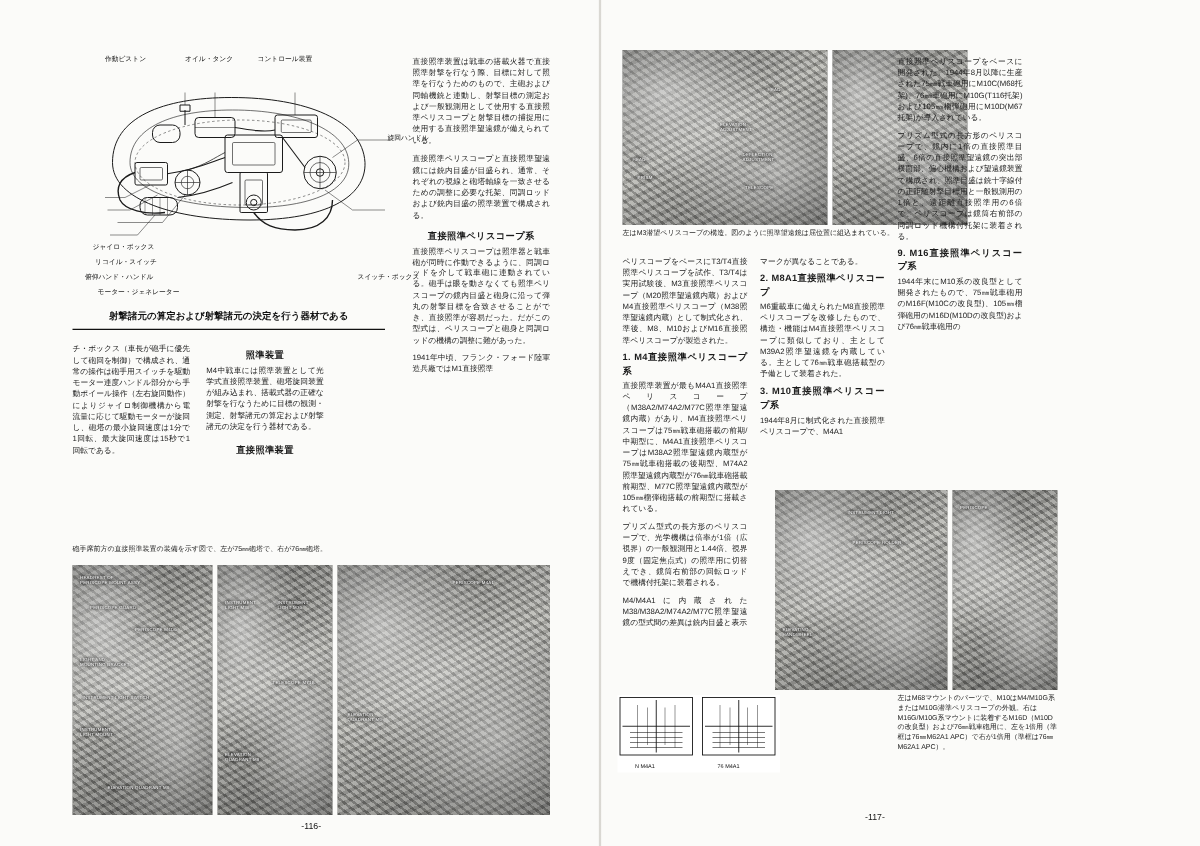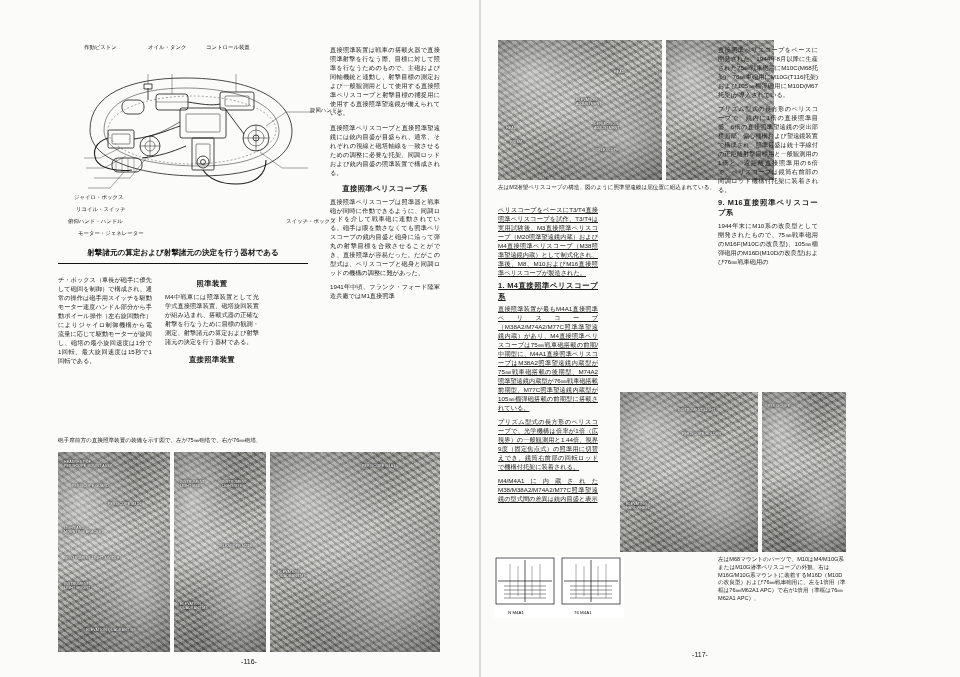--- a/index.html
+++ b/index.html
@@ -162,30 +162,37 @@
       <span class="lbl" style="left:8px;top:86px;">HEAD</span>
       <span class="lbl" style="left:96px;top:82px;">DEFLECTION<br>ADJUSTMENT</span>
       <span class="lbl" style="left:78px;top:58px;">ELEVATION<br>ADJUSTMENT</span>
       <span class="lbl" style="left:98px;top:108px;">TELESCOPE</span>
       <span class="lbl" style="left:116px;top:30px;">HEAD</span>
     </div>
     <div class="photo" style="left:168px;top:0;width:108px;height:140px;"></div>
   </div>
   <div class="cap" style="position:absolute;left:498px;top:184px;width:276px;">左はM3潜望ペリスコープの構造。図のように照準望遠鏡は屈位置に組込まれている。</div>
 
-  <div class="col" style="left:498px;top:206px;width:100px;text-decoration:underline;">
+  <div class="col" style="left:498px;top:206px;width:100px;">
     <div>ペリスコープをベースにT3/T4直接照準ペリスコープを試作、T3/T4は実用試験後、M3直接照準ペリスコープ（M20照準望遠鏡内蔵）およびM4直接照準ペリスコープ（M38照準望遠鏡内蔵）として制式化され、準後、M8、M10およびM16直接照準ペリスコープが製造された。</div>
     <div class="hd">1. M4直接照準ペリスコープ系</div>
     <div>直接照準装置が最もM4A1直接照準ペリスコープ（M38A2/M74A2/M77C照準準望遠鏡内蔵）があり、M4直接照準ペリスコープは75㎜戦車砲搭載の前期/中期型に、M4A1直接照準ペリスコープはM38A2照準望遠鏡内蔵型が75㎜戦車砲搭載の後期型、M74A2照準望遠鏡内蔵型が76㎜戦車砲搭載前期型、M77C照準望遠鏡内蔵型が105㎜榴弾砲搭載の前期型に搭載されている。</div>
     <div style="height:5px;"></div>
     <div>プリズム型式の長方形のペリスコープで、光学機構は倍率が1倍（広視界）の一般観測用と1.44倍、視界9度（固定焦点式）の照準用に切替えでき、鏡筒右前部の回転ロッドで機構付托架に装着される。</div>
     <div style="height:5px;"></div>
     <div>M4/M4A1に内蔵された M38/M38A2/M74A2/M77C照準望遠鏡の型式間の差異は銃内目盛と表示</div>
   </div>
 
+  <div class="col" style="left:608px;top:206px;width:100px;">
+    <div>マークが異なることである。</div>
+    <div class="hd">2. M8A1直接照準ペリスコープ</div>
+    <div>M6重載車に備えられたM8直接照準ペリスコープを改修したもので、構造・機能はM4直接照準ペリスコープに類似しており、主としてM39A2照準望遠鏡を内蔵している。主として76㎜戦車砲搭載型の予備として装着された。</div>
+    <div class="hd">3. M10直接照準ペリスコープ系</div>
+    <div>1944年8月に制式化された直接照準ペリスコープで、M4A1</div>
+  </div>
 
   <div class="col" style="left:718px;top:46px;width:100px;">
     <div>直接照準ペリスコープをベースに開発された。1944年8月以降に生産された75㎜戦車砲用にM10C(M68托架)、76㎜車砲用にM10G(T116托架)および105㎜榴弾砲用にM10D(M67托架)が導入されている。</div>
     <div style="height:5px;"></div>
     <div>プリズム型式の長方形のペリスコープで、鏡内に1倍の直接照準目盛、6倍の直接照準望遠鏡の突出部横面部、偏心機構および望遠鏡装置で構成され、照準目盛は銃十字線付の正距離射撃目標用と一般観測用の1倍と、遠距離直接照準用の6倍で、ペリスコープは鏡筒右前部の同調ロッド機構付托架に装着される。</div>
     <div class="hd">9. M16直接照準ペリスコープ系</div>
     <div>1944年末にM10系の改良型として開発されたもので、75㎜戦車砲用のM16F(M10Cの改良型)、105㎜榴弾砲用のM16D(M10Dの改良型)および76㎜戦車砲用の</div>
   </div>
 
   <div class="photo" style="left:620px;top:392px;width:138px;height:160px;">

